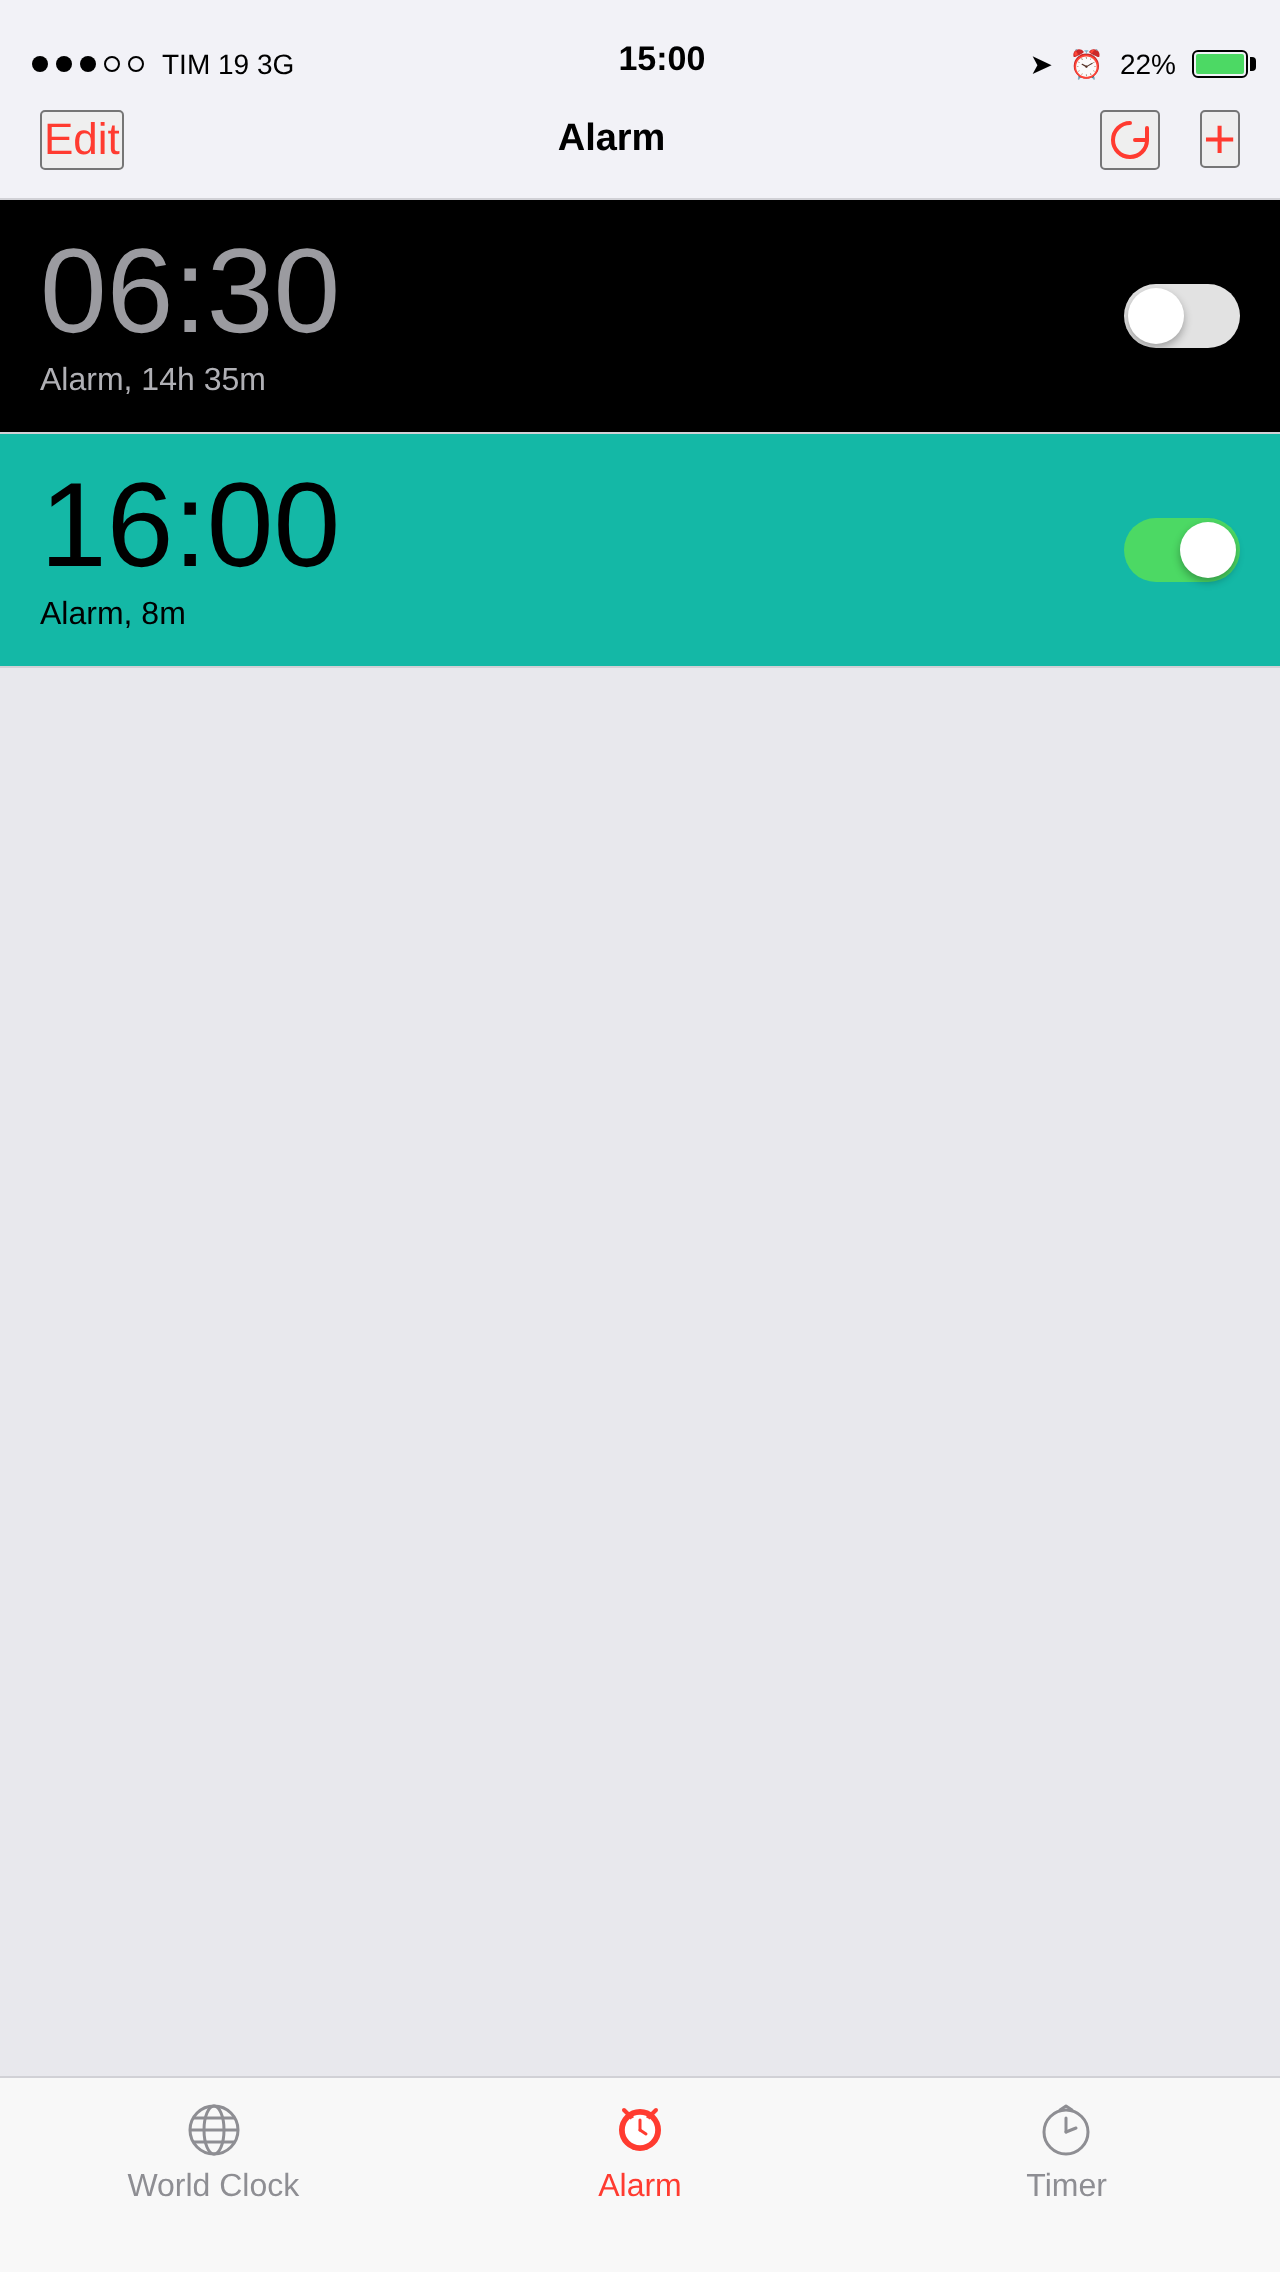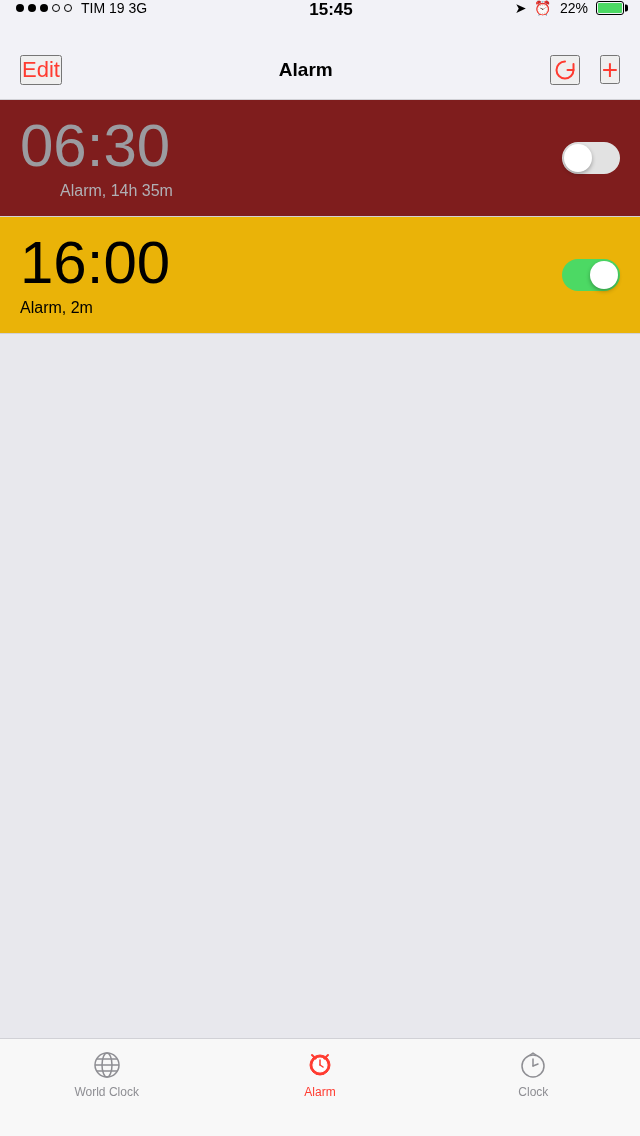--- a/index.html
+++ b/index.html
@@ -12,21 +12,21 @@
       overflow: hidden;
       position: relative;
     }
 
     
     #status-bar {
       width: 100%;
       height: 40px;
       background: #f2f2f7;
       display: flex;
-      align-items: flex-start;
+      align-items: flex-end;
       justify-content: space-between;
       padding: 0 16px;
       font-size: 15px;
       font-weight: 500;
     }
     .status-left { display: flex; align-items: center; gap: 5px; }
     .status-dots { display: flex; gap: 4px; align-items: center; }
     .dot { width: 8px; height: 8px; border-radius: 50%; }
     .dot.filled { background: #000; }
     .dot.empty { background: transparent; border: 1.5px solid #000; }
@@ -70,49 +70,48 @@
     .nav-actions { display: flex; align-items: center; gap: 20px; }
     .nav-icon-btn {
       color: #ff3b30;
       font-size: 24px;
       cursor: pointer;
       line-height: 1;
     }
 
     
     .alarm-item {
-      background: #eab308;
+      background: #14b8a6;
       padding: 16px 20px 16px 20px;
       border-bottom: 1px solid #d1d1d6;
       display: flex;
       align-items: center;
       justify-content: space-between;
       min-height: 100px;
     }
     .alarm-item.inactive {
-      background: #7f1d1d;
+      background: #000000;
     }
     .alarm-item-left {}
     .alarm-time {
       font-size: 60px;
       font-weight: 200;
       line-height: 1;
       color: #000;
     }
     .alarm-item.inactive .alarm-time {
       color: #9b9ba0;
     }
     .alarm-label {
       font-size: 16px;
       color: #8e8e93;
       margin-top: 6px;
     }
     .alarm-item.inactive .alarm-label {
       color: #b0b0b5;
-      margin-left: 40px;
     }
     .alarm-item.active .alarm-label {
       color: #000;
       font-weight: 500;
     }
 
     
     .toggle-switch {
       width: 58px;
       height: 32px;
@@ -171,21 +170,21 @@
       flex: 1;
     }
     .tab-icon {
       width: 32px;
       height: 32px;
       display: flex;
       align-items: center;
       justify-content: center;
     }
     .tab-label {
-      font-size: 12px;
+      font-size: 16px;
       color: #8e8e93;
     }
     .tab-item.active .tab-label { color: #ff3b30; }
 
     
     svg { display: block; }
   </style>
 </head>
 <body>
 
@@ -193,21 +192,21 @@
   <div class="status-left">
     <div class="status-dots">
       <div class="dot filled"></div>
       <div class="dot filled"></div>
       <div class="dot filled"></div>
       <div class="dot empty"></div>
       <div class="dot empty"></div>
     </div>
     <span class="status-carrier">TIM 19  3G</span>
   </div>
-  <div class="status-center">15:45</div>
+  <div class="status-center">15:00</div>
   <div class="status-right">
 
     <span style="font-size:14px;">➤</span>
 
     <span style="font-size:14px;">⏰</span>
     <span>22%</span>
     <div class="battery-container">
       <div class="battery-icon">
         <div class="battery-fill"></div>
       </div>
@@ -239,21 +238,21 @@
       <div class="alarm-label">Alarm, 14h 35m</div>
     </div>
     <div class="toggle-switch off">
       <div class="toggle-knob"></div>
     </div>
   </div>
 
   <div class="alarm-item active">
     <div class="alarm-item-left">
       <div class="alarm-time">16:00</div>
-      <div class="alarm-label">Alarm, 2m</div>
+      <div class="alarm-label">Alarm, 8m</div>
     </div>
     <div class="toggle-switch on">
       <div class="toggle-knob"></div>
     </div>
   </div>
 
 </div>
 
 <div id="tab-bar">
 
@@ -297,16 +296,16 @@
   <div class="tab-item">
     <div class="tab-icon">
       <svg width="30" height="30" viewBox="0 0 30 30" fill="none" xmlns="http://www.w3.org/2000/svg">
         <circle cx="15" cy="16" r="11" stroke="#8e8e93" stroke-width="1.5" fill="none"></circle>
         <line x1="15" y1="16" x2="15" y2="9" stroke="#8e8e93" stroke-width="1.5" stroke-linecap="round"></line>
         <line x1="15" y1="16" x2="20" y2="14" stroke="#8e8e93" stroke-width="1.5" stroke-linecap="round"></line>
 
         <path d="M12 5 L15 3 L18 5" stroke="#8e8e93" stroke-width="1.5" fill="none" stroke-linecap="round" stroke-linejoin="round"></path>
       </svg>
     </div>
-    <span class="tab-label">Clock</span>
+    <span class="tab-label">Timer</span>
   </div>
 
 </div>
 
 </body></html>

